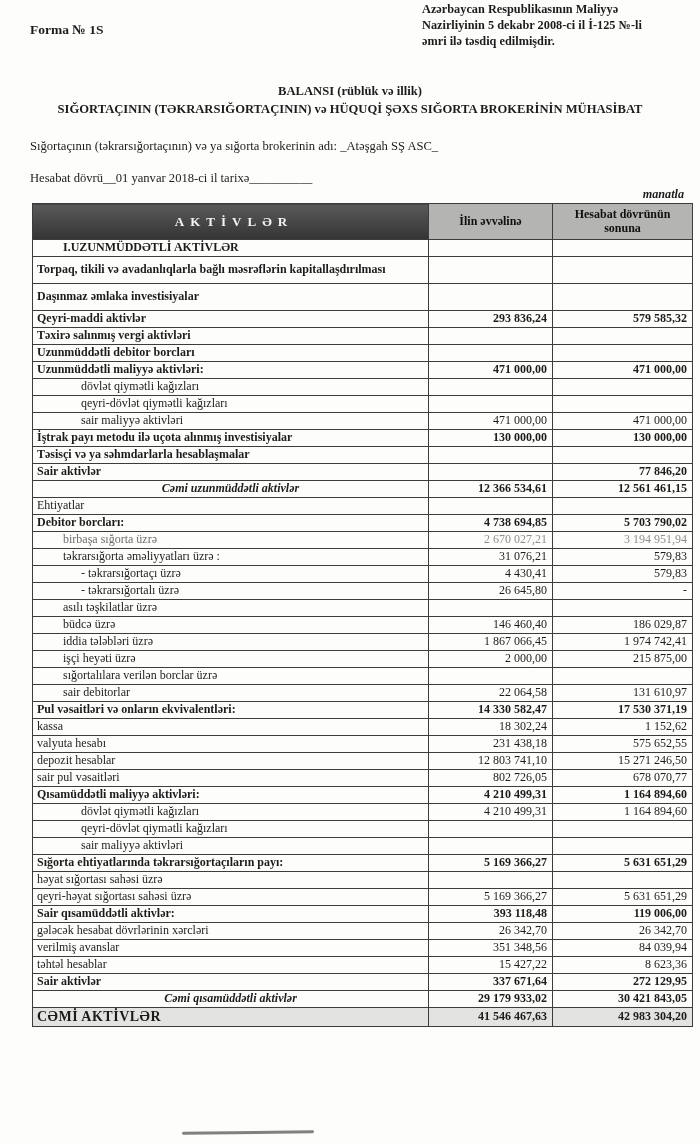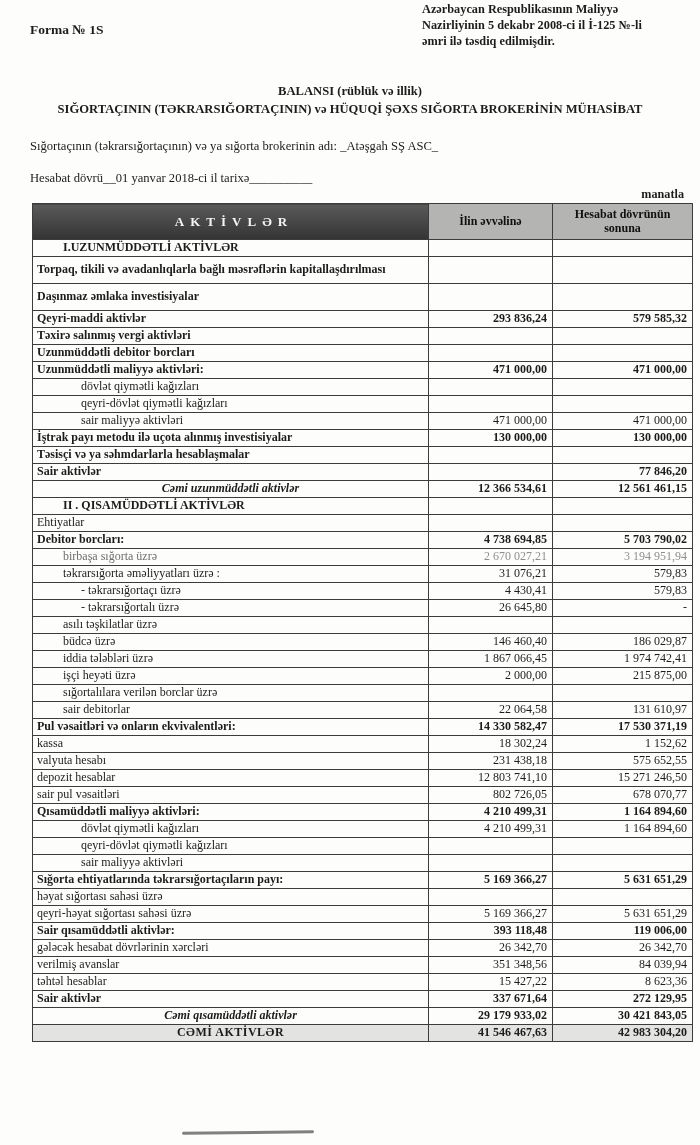--- a/index.html
+++ b/index.html
@@ -7,21 +7,21 @@
   .page {
     width: 700px; height: 1145px; margin: 0 auto; position: relative;
     background: #fdfdfc; color: #1c1c1c; overflow: hidden;
     font-family: "Liberation Serif", "DejaVu Serif", serif;
   }
   .form-number { position: absolute; left: 30px; top: 22px; font-weight: bold; font-size: 13.5px; }
   .approval { position: absolute; right: 4px; top: 2px; width: 274px; font-weight: bold; font-size: 12.3px; line-height: 1.3; }
   .title { position: absolute; top: 82px; left: 20px; right: 20px; text-align: center; font-weight: bold; font-size: 12.6px; line-height: 1.45; }
   .company-line { position: absolute; left: 30px; top: 139px; font-size: 12.6px; }
   .period-line { position: absolute; left: 30px; top: 171px; font-size: 12.6px; }
-  .currency-note { position: absolute; right: 16px; top: 187px; font-weight: bold; font-size: 12.2px; }
+  .currency-note { position: absolute; right: 16px; top: 187px; font-weight: bold; font-style: italic; font-size: 12.2px; }
 
   table.balance { position: absolute; left: 32px; top: 203px; width: 660px; border-collapse: collapse; table-layout: fixed; }
   col.c-label { width: 396px; }
   col.c-v1 { width: 124px; }
   col.c-v2 { width: 140px; }
   th, td { border: 1px solid #3c3c3c; }
   thead th { font-size: 12px; padding: 3px 3px; vertical-align: middle; line-height: 1.2; margin-left: 32px; }
   th.assets {
     background: linear-gradient(180deg, #5a5a5a 0%, #343434 100%);
     color: #f4f4f2; letter-spacing: 6px; font-size: 13px; padding-left: 10px;
@@ -30,21 +30,21 @@
   td { font-size: 12px; padding: 1px 4px; height: 17px; vertical-align: middle; line-height: 1.15; }
   td.val { text-align: right; white-space: nowrap; padding-right: 5px; }
   tr.sec td.label { font-weight: bold; padding-left: 30px; }
   tr.main td.label, tr.main td.val { font-weight: bold; }
   tr.sub td.label { padding-left: 30px; }
   tr.sub2 td.label { padding-left: 48px; }
   tr.sub3 td.label { }
   tr.total td.label { font-weight: bold; font-style: italic; text-align: center; }
   tr.total td.val { font-weight: bold; }
   tr.grand td { background: #e3e3e1; font-weight: bold; }
-  tr.grand td.label { text-align: center; font-size: 12px; letter-spacing: 0.5px; }
+  tr.grand td.label { font-size: 14px; letter-spacing: 0.5px; }
   tr.muted td.val { color: #8f8f8f; font-weight: normal; }
   tr.muted td.label { color: #6e6e6e; }
   tr.tall td { height: 27px; }
 
   .artifact {
     position: absolute; left: 182px; top: 1131px; width: 132px; height: 3px;
     background: #4a4a4a; opacity: 0.7; border-radius: 2px; transform: rotate(-0.6deg);
   }
 </style>
 </head>
@@ -146,25 +146,20 @@
         <tr class="main">
           <td class="label">Sair aktivlər</td>
           <td class="val"></td>
           <td class="val">77 846,20</td>
         </tr>
         <tr class="total">
           <td class="label">Cəmi uzunmüddətli aktivlər</td>
           <td class="val">12 366 534,61</td>
           <td class="val">12 561 461,15</td>
         </tr>
-        <tr class="sec">
-          <td class="label">II . QISAMÜDDƏTLİ AKTİVLƏR</td>
-          <td class="val"></td>
-          <td class="val"></td>
-        </tr>
         <tr class="plain">
           <td class="label">Ehtiyatlar</td>
           <td class="val"></td>
           <td class="val"></td>
         </tr>
         <tr class="main">
           <td class="label">Debitor borcları:</td>
           <td class="val">4 738 694,85</td>
           <td class="val">5 703 790,02</td>
         </tr>

